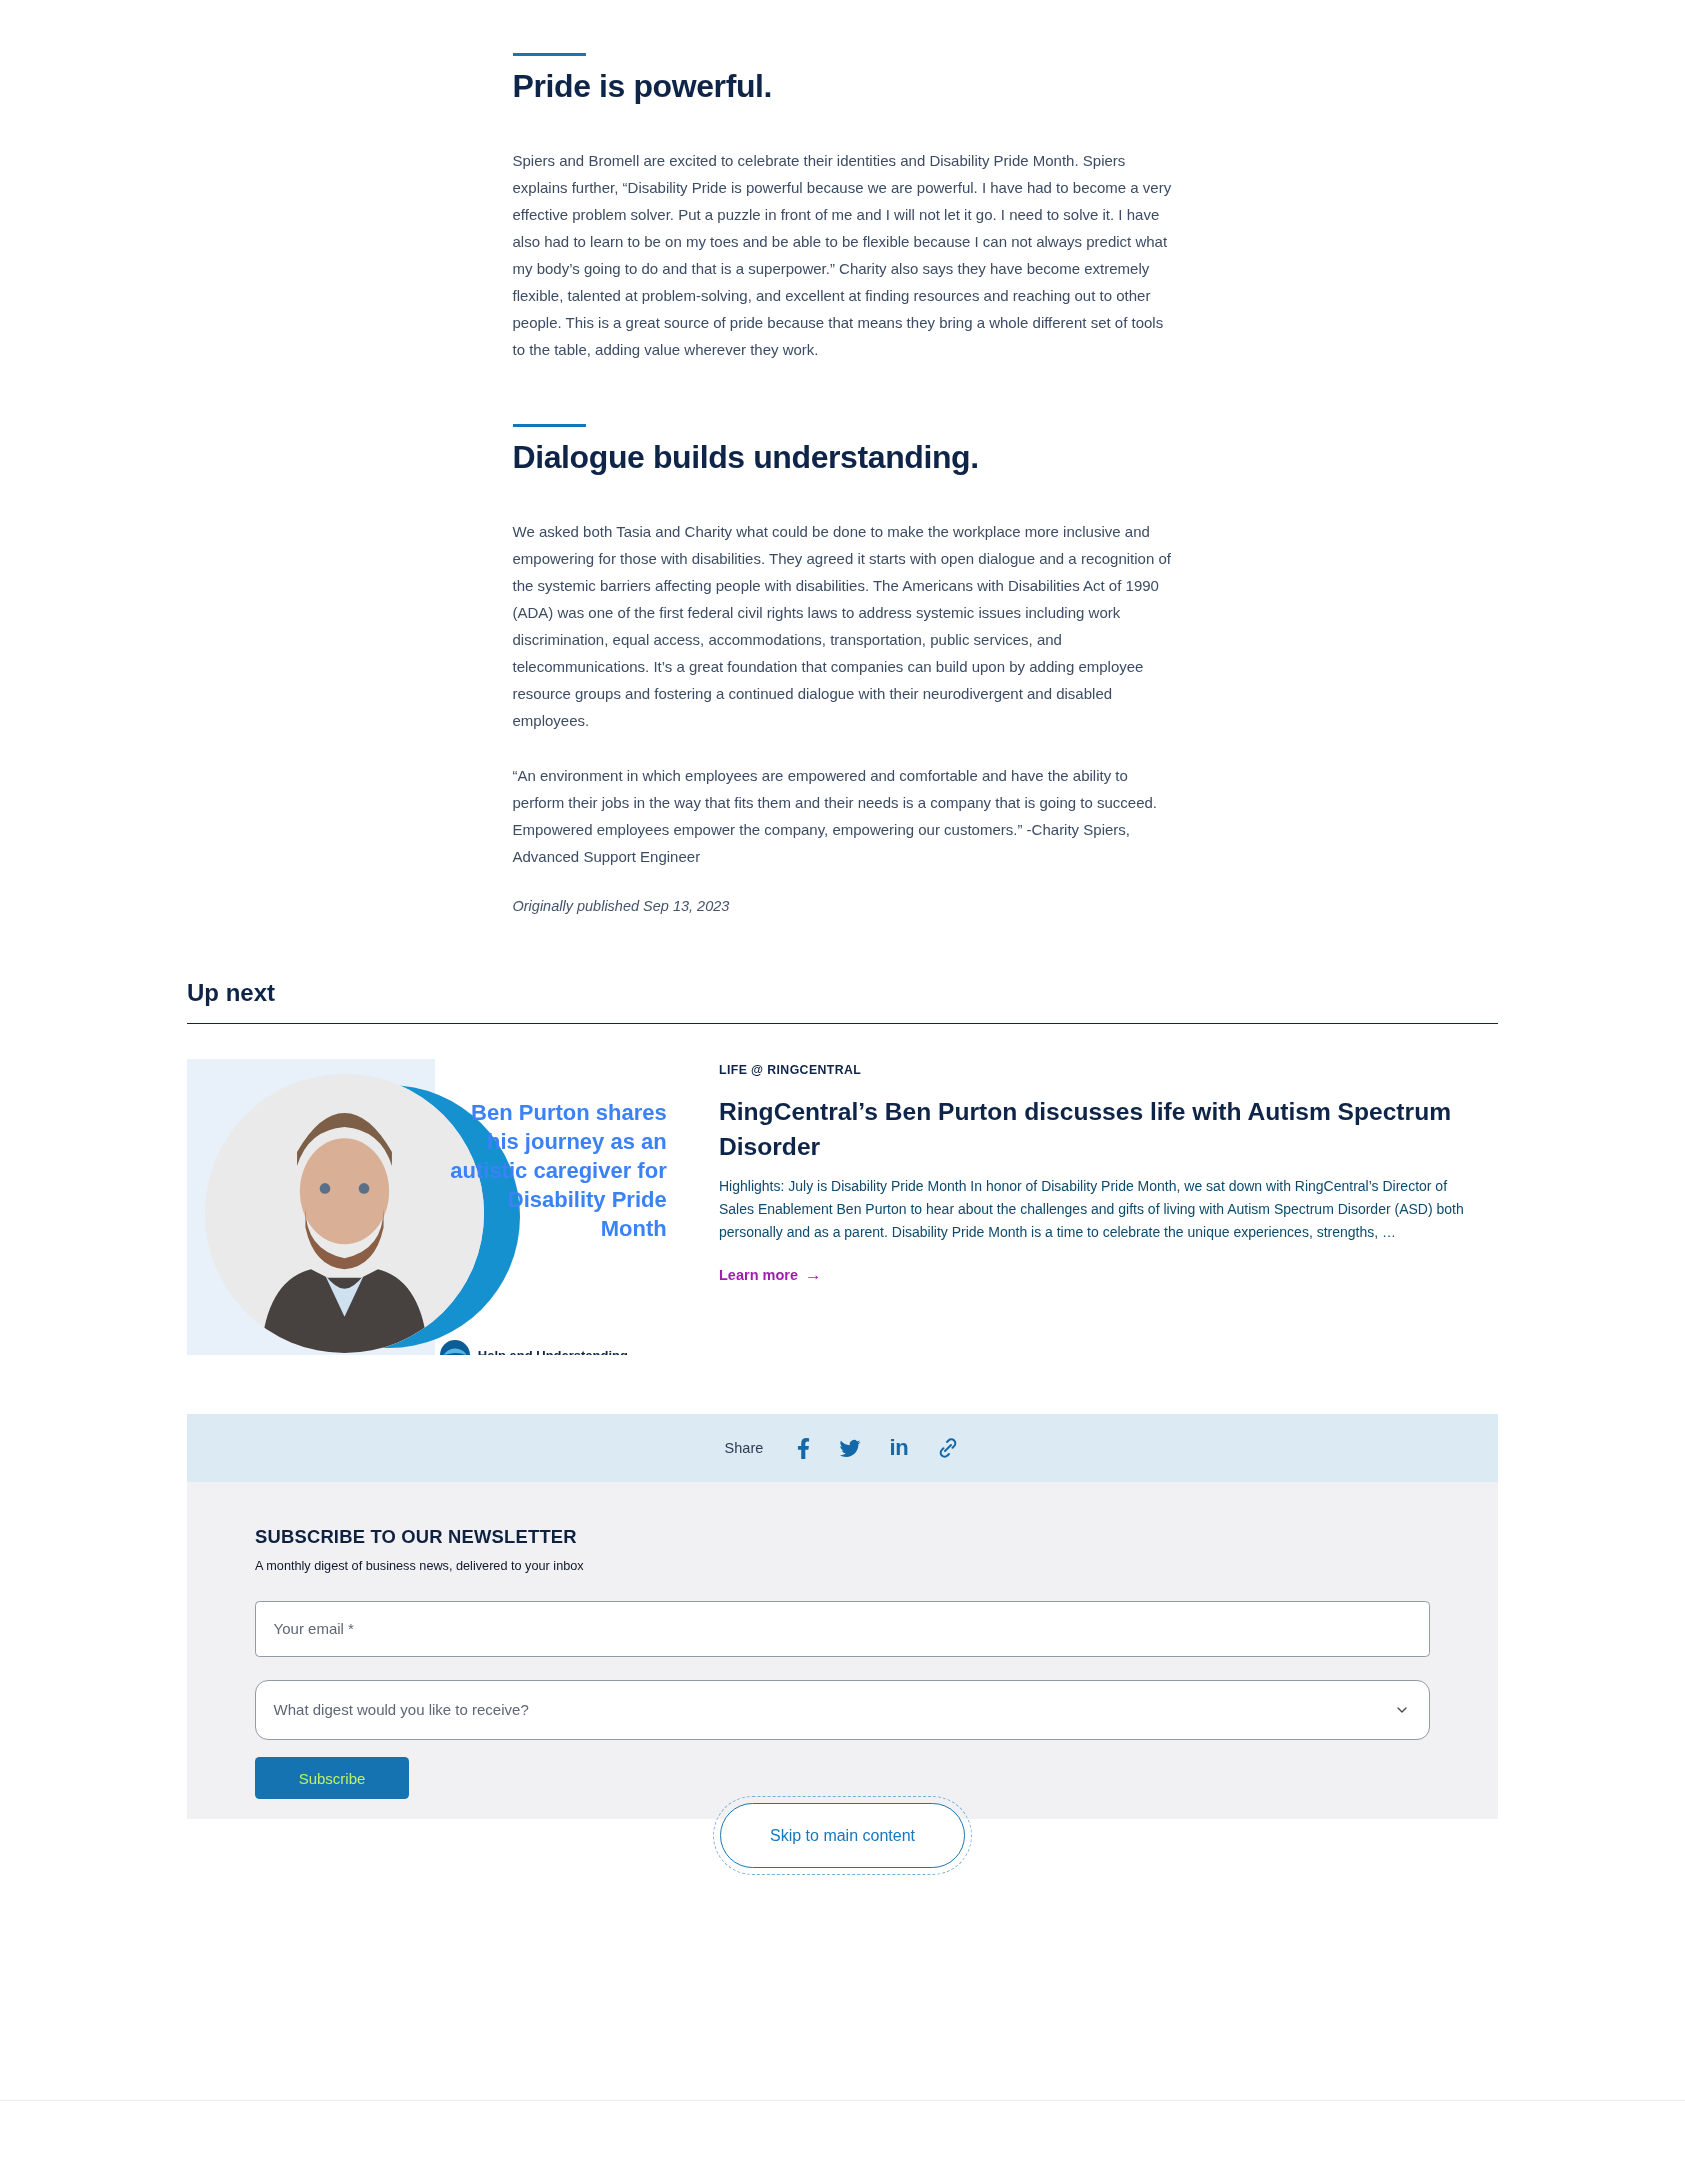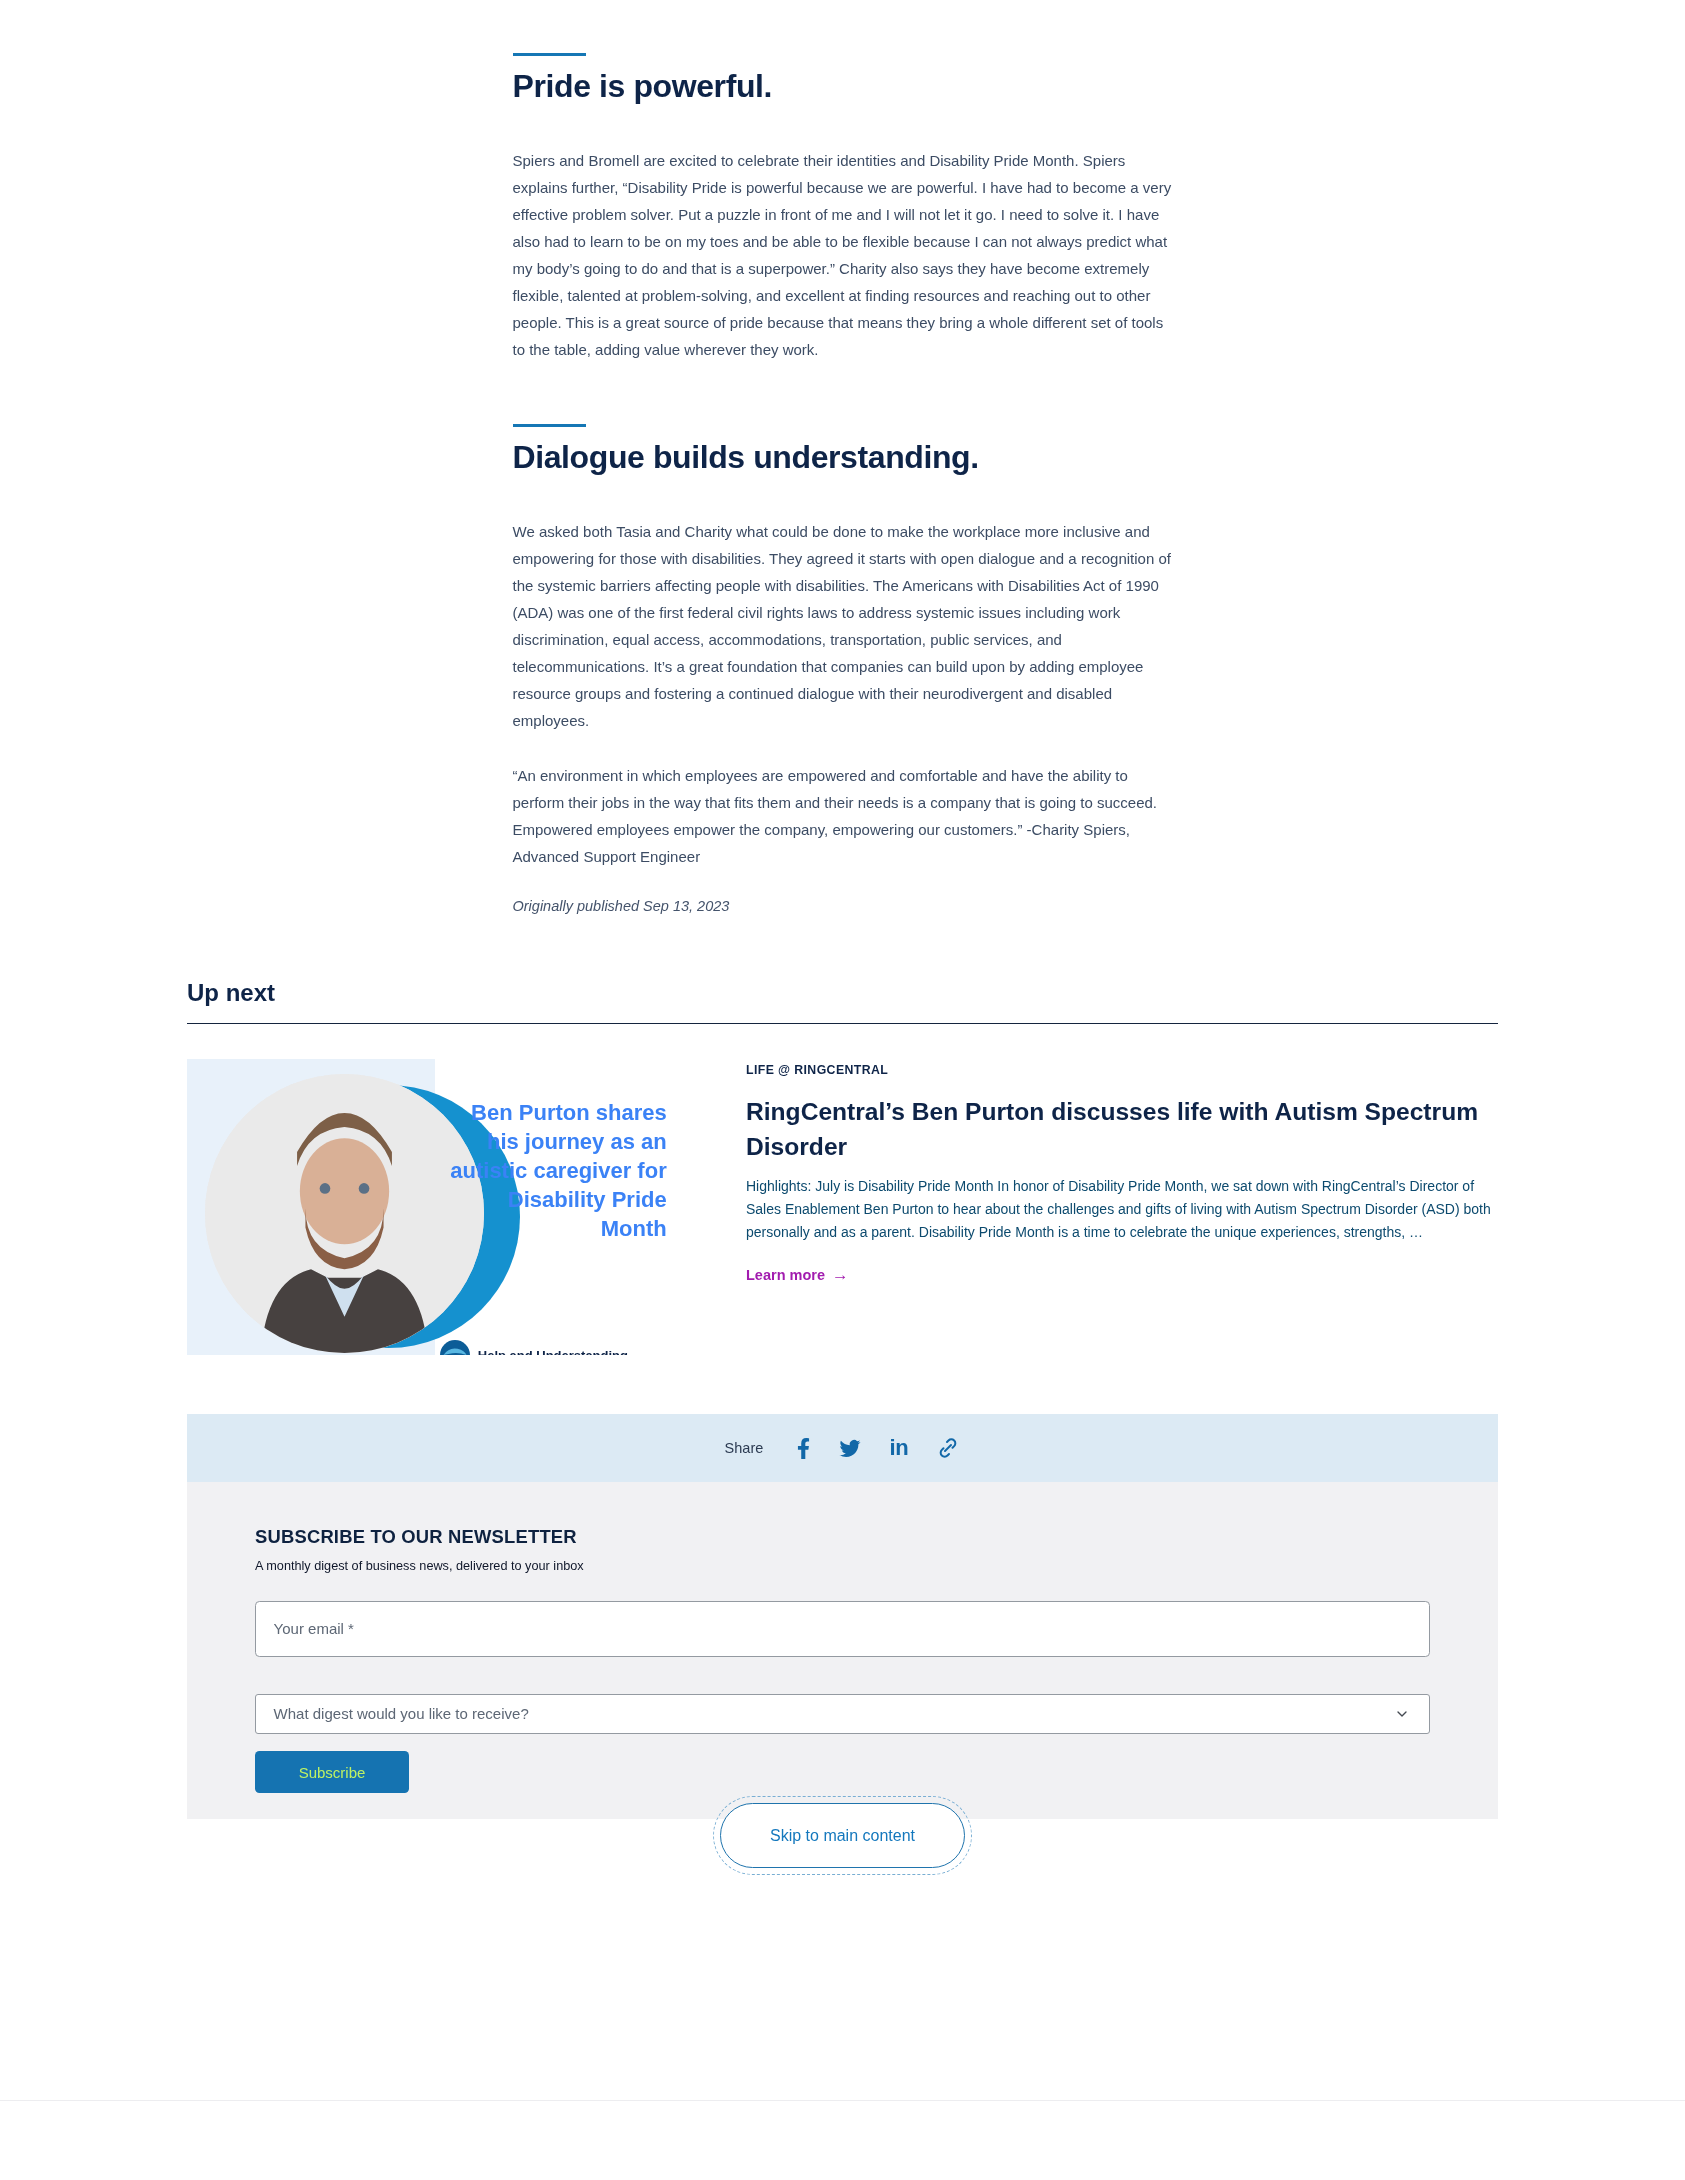--- a/index.html
+++ b/index.html
@@ -26,21 +26,21 @@
   .graphic .blue-rect { position:absolute; left:0; top:0; width:248px; height:296px; background:#e8f1fa; }
   .graphic .blue-circle { position:absolute; left:70px; top:26px; width:263px; height:263px;
                           border-radius:50%; background:#1591cf; }
   .graphic .photo-circle { position:absolute; left:17.6px; top:15px; width:279px; height:279px;
                            border-radius:50%; background:#eaeaea; overflow:hidden; }
   .graphic .photo-circle svg { width:100%; height:100%; display:block; }
   .graphic .overlay-text { position:absolute; right:12.3px; top:39px; width:221px; text-align:right;
                            font-size:22px; line-height:29px; font-weight:600; color:#3b82f6; }
   .graphic .logo-row { position:absolute; right:51px; bottom:-15px; display:flex; align-items:center; gap:8px; }
   .graphic .logo-row .logo-text { font-size:13px; font-weight:700; color:#0e2448; white-space:nowrap; }
-  .card-right { margin-left:67px; width:762px; padding-top:3.5px; }
+  .card-right { margin-left:40px; width:762px; padding-top:3.5px; }
   .eyebrow { font-size:12.3px; font-weight:700; letter-spacing:0.4px; color:#0e2448; }
   .card-title { margin-top:17.6px; font-size:24.6px; font-weight:700; line-height:35px; color:#0e2448; }
   .excerpt { margin-top:10.5px; font-size:14px; line-height:23px; color:#0c4a6e; }
   .learn-more { margin-top:21px; display:inline-flex; align-items:center; gap:7px;
                 color:#a21caf; font-weight:600; font-size:14.5px; text-decoration:none; cursor:pointer; }
   .learn-more .arrow { font-size:16.7px; }
 
   
   .share-band { width:1311px; height:68px; margin:59px auto 0; background:#dceaf4;
                 display:flex; align-items:center; justify-content:center; gap:28px; }
@@ -50,21 +50,21 @@
   .linkedin-glyph { font-size:22px; font-weight:800; color:#1268a8; letter-spacing:-0.4px; }
 
   
   .newsletter { width:1311px; height:337px; margin:0 auto; background:#f1f1f3; padding:44px 68px 0; }
   .newsletter h4 { font-size:18.4px; font-weight:800; color:#0e2240; letter-spacing:0.2px; }
   .newsletter .sub { margin-top:10.5px; font-size:12.7px; color:#0f172a; }
   .email-input { margin-top:28px; width:100%; height:56px; border:0.9px solid #949aa1; border-radius:4.4px;
                  background:#fff; padding:0 17.6px; font-size:15px; color:#333;
                  font-family:"Liberation Sans", sans-serif; outline:none; }
   .email-input::placeholder { color:#5d6775; opacity:1; }
-  .select-box { margin-top:37px; width:100%; height:40px; border:0.9px solid #949aa1; border-radius:3px;
+  .select-box { margin-top:23px; width:100%; height:60px; border:0.9px solid #949aa1; border-radius:13px;
                 background:#fff; padding:0 19.3px 0 17.6px; display:flex; align-items:center;
                 justify-content:space-between; cursor:pointer; }
   .select-box .select-value { font-size:15px; color:#5d6775; }
   .subscribe-btn { margin-top:17.6px; width:154px; height:42px; border:none; border-radius:4.4px;
                    background:#1573b1; color:#bef264; font-size:15px; cursor:pointer;
                    font-family:"Liberation Sans", sans-serif; }
 
   
   .skip-row { display:flex; justify-content:center; margin-top:-16px; position:relative; z-index:2; }
   .skip-btn { background:#fff; border:1.8px solid #1f74ad; border-radius:39px; height:65px;

